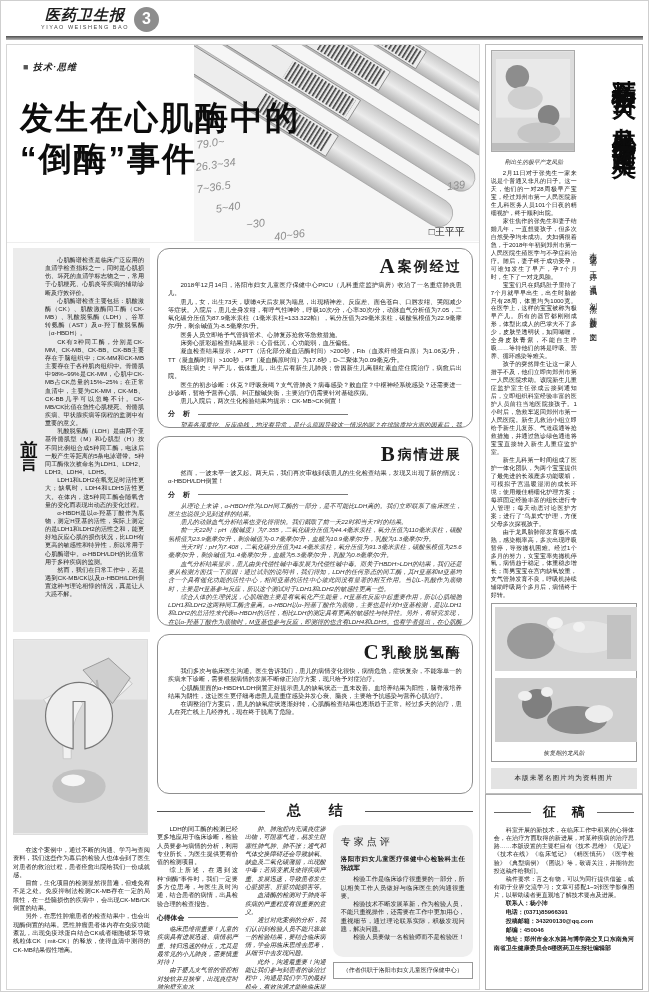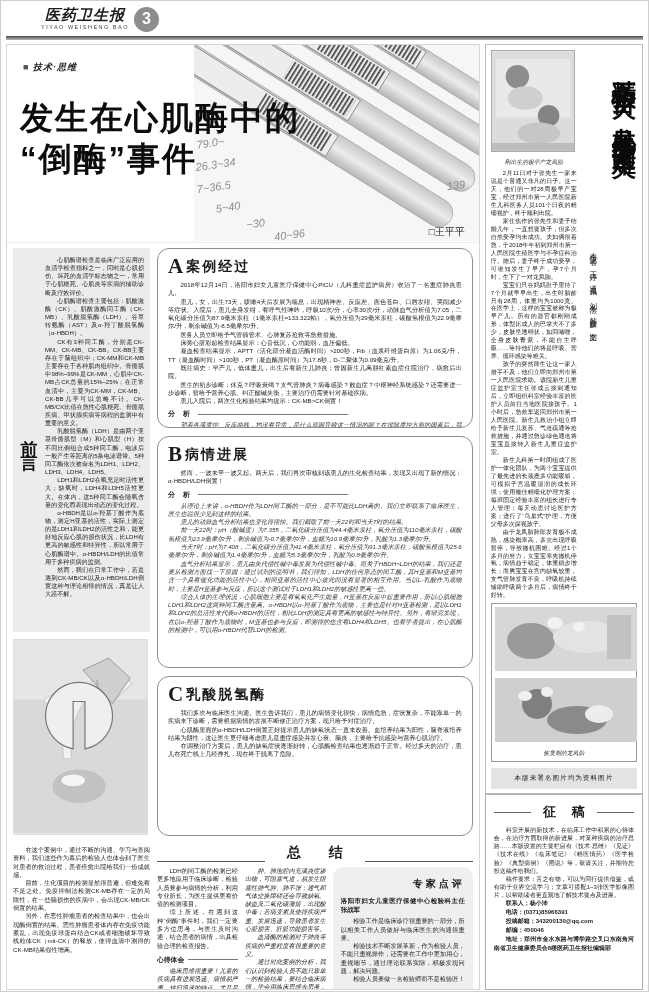--- a/index.html
+++ b/index.html
@@ -39,41 +39,41 @@
   .right-flow{flex:1;min-width:0}
 
   .foreword{background:#ececec;display:flex;gap:4px;padding:8px 6px 8px 4px;height:384px;overflow:hidden}
   .fw-label{width:24px;display:flex;align-items:center;justify-content:center;writing-mode:vertical-rl;text-orientation:upright;font-size:17px;font-weight:900;letter-spacing:14px;color:#111}
   .fw-text{flex:1;min-width:0}
   .t{font-size:6.2px;line-height:1.34;text-align:justify;text-indent:2em;color:#222}
   .fw-text .t{font-size:6.1px}
   .flask{margin-top:7px;border:1px solid #ddd}
 
   .secbox{border:1.2px solid #8f8f8f;border-radius:12px;padding:7px 10px 6px 10px;margin-bottom:8px;overflow:hidden;background:#fff}
-  .secbox.hA{height:180px}.secbox.hB{height:232px}.secbox.hC{height:160px}
-  .sec-head{text-align:left;margin-bottom:4px;line-height:1}
+  .secbox.hA{height:180px}.secbox.hB{height:190px}.secbox.hC{height:160px}
+  .sec-head{text-align:right;margin-bottom:4px;line-height:1}
   .sec-head .letter{font-family:"Liberation Serif",serif;font-size:21px;font-weight:bold;vertical-align:-2px;margin-right:3px}
   .sec-head .stitle{font-size:14px;font-weight:900;letter-spacing:2px}
   .an-head{display:flex;align-items:center;gap:5px;margin:4px 0 2px 0}
   .an-head .lbl{font-size:7px;font-weight:bold;letter-spacing:3px}
   .an-head .ln{width:150px;border-top:1px solid #777;height:0}
   .an .t{font-style:italic;color:#333}
 
   
-  .sum-head{display:flex;align-items:flex-end;gap:10px;margin:4px 0 5px 0}
+  .sum-head{display:flex;align-items:center;gap:10px;margin:4px 0 5px 0}
   .sum-head .ln{flex:1;border-top:1.2px solid #555}
   .sum-head .ttl{font-size:14px;font-weight:900;letter-spacing:12px;text-indent:12px}
   .sum-cols{display:flex;gap:7px}
   .sum-c{flex:1;min-width:0}
   .sub-head{display:flex;align-items:center;gap:4px;margin:5px 0 2px 0}
   .sub-head .lbl{font-size:6.8px;font-weight:bold}
   .sub-head .ln{flex:1;border-top:1px solid #777}
   .expert-wrap{width:140px;flex:none}
   .expert{background:#efefef;border-radius:10px;padding:8px 8px;overflow:hidden;height:132px}
-  .expert .ettl{text-align:right;font-size:10px;font-weight:700;letter-spacing:3px;margin:2px 0 6px 0}
+  .expert .ettl{text-align:left;font-size:10px;font-weight:400;letter-spacing:3px;margin:2px 0 6px 0}
   .expert .ename{font-size:6.4px;font-weight:bold;line-height:1.35;text-align:justify;margin-bottom:3px}
   .author-note{border:1px solid #999;margin-top:5px;padding:3px 2px;font-size:6px;text-align:center;color:#222}
 
   
   .side-art{border:1px solid #bdbdbd;padding:5px 5px 4px 5px;background:#fff}
   .sa-row{display:flex;gap:3px;height:548px;overflow:hidden}
   .sa-text{width:86px;flex:none;overflow:hidden}
   .sa-photo{border:1px solid #aaa;margin-bottom:2px}
   .sa-cap{font-size:5.8px;text-align:center;font-style:italic;color:#333;margin-bottom:3px}
   .sa-text .t{font-size:6px;line-height:1.33}

